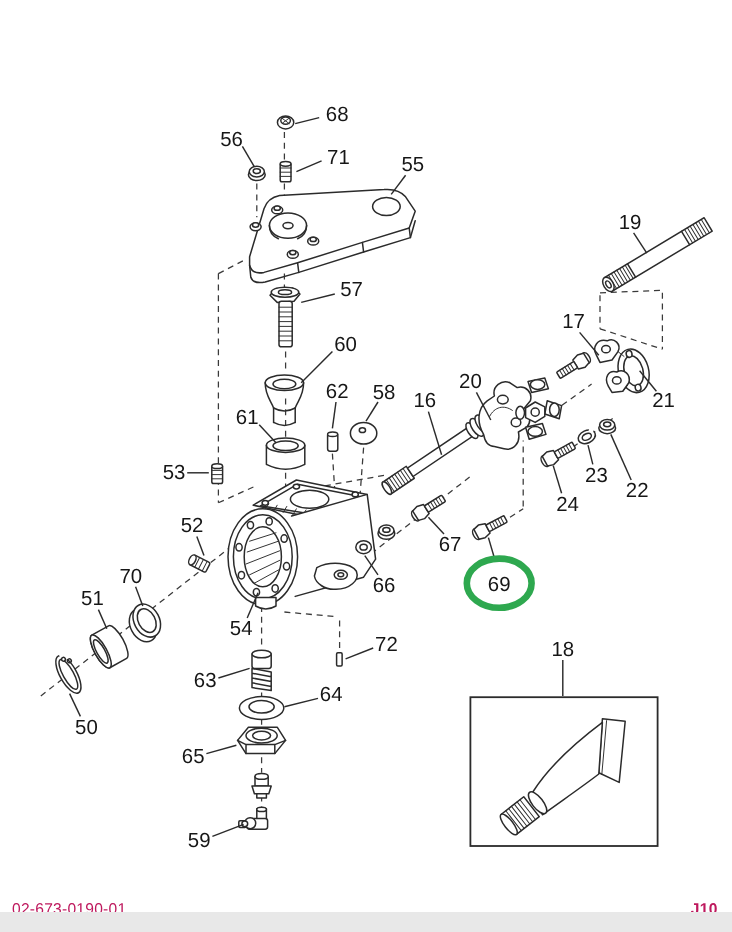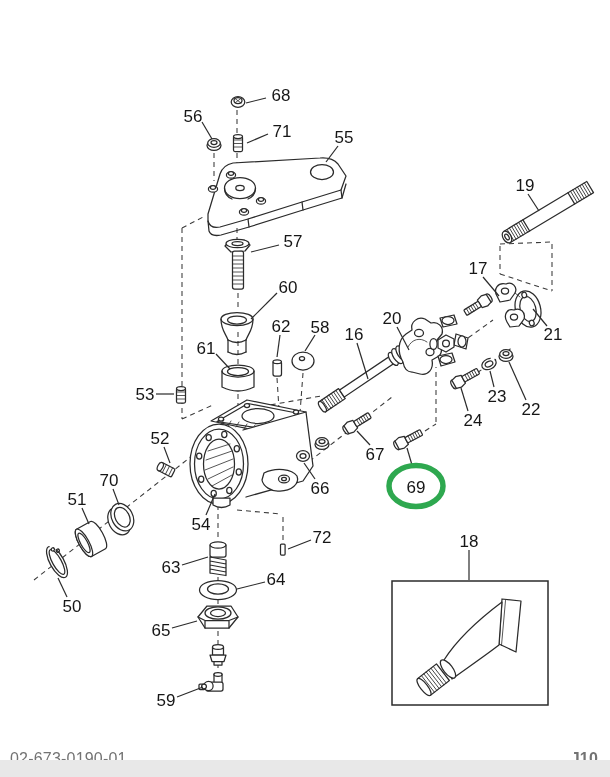--- a/index.html
+++ b/index.html
@@ -5,21 +5,21 @@
   html,body{margin:0;padding:0;background:#e8e8e8;}
   .stage{position:relative;width:610px;height:760px;background:#ffffff;margin:0 auto;
          font-family:"Liberation Sans",sans-serif;overflow:hidden;}
   svg{position:absolute;left:0;top:0;}
   .ln{fill:none;stroke:#2b2b2b;stroke-width:1.25;stroke-linecap:round;stroke-linejoin:round;}
   .fw{fill:#ffffff;stroke:#2b2b2b;stroke-width:1.25;stroke-linecap:round;stroke-linejoin:round;}
   .thin{fill:none;stroke:#2b2b2b;stroke-width:0.8;stroke-linecap:round;}
   .cl{fill:none;stroke:#3a3a3a;stroke-width:1.05;stroke-dasharray:5 4;}
   .callout-text{font-family:"Liberation Sans",sans-serif;font-size:17px;fill:#161616;}
   .leader{stroke:#2b2b2b;stroke-width:1.2;fill:none;}
-  .footer-text{position:absolute;top:750px;font-size:16px;color:#737373;letter-spacing:0.2px;}
+  .footer-text{position:absolute;top:750px;font-size:13px;color:#be185d;letter-spacing:0.2px;}
   .footer-left{left:10px;}
   .footer-right{right:12px;font-weight:bold;}
 </style>
 </head>
 <body>
 
 <div class="stage">
 
 <svg id="diagram" width="610" height="777" viewBox="0 0 610 777">
 

